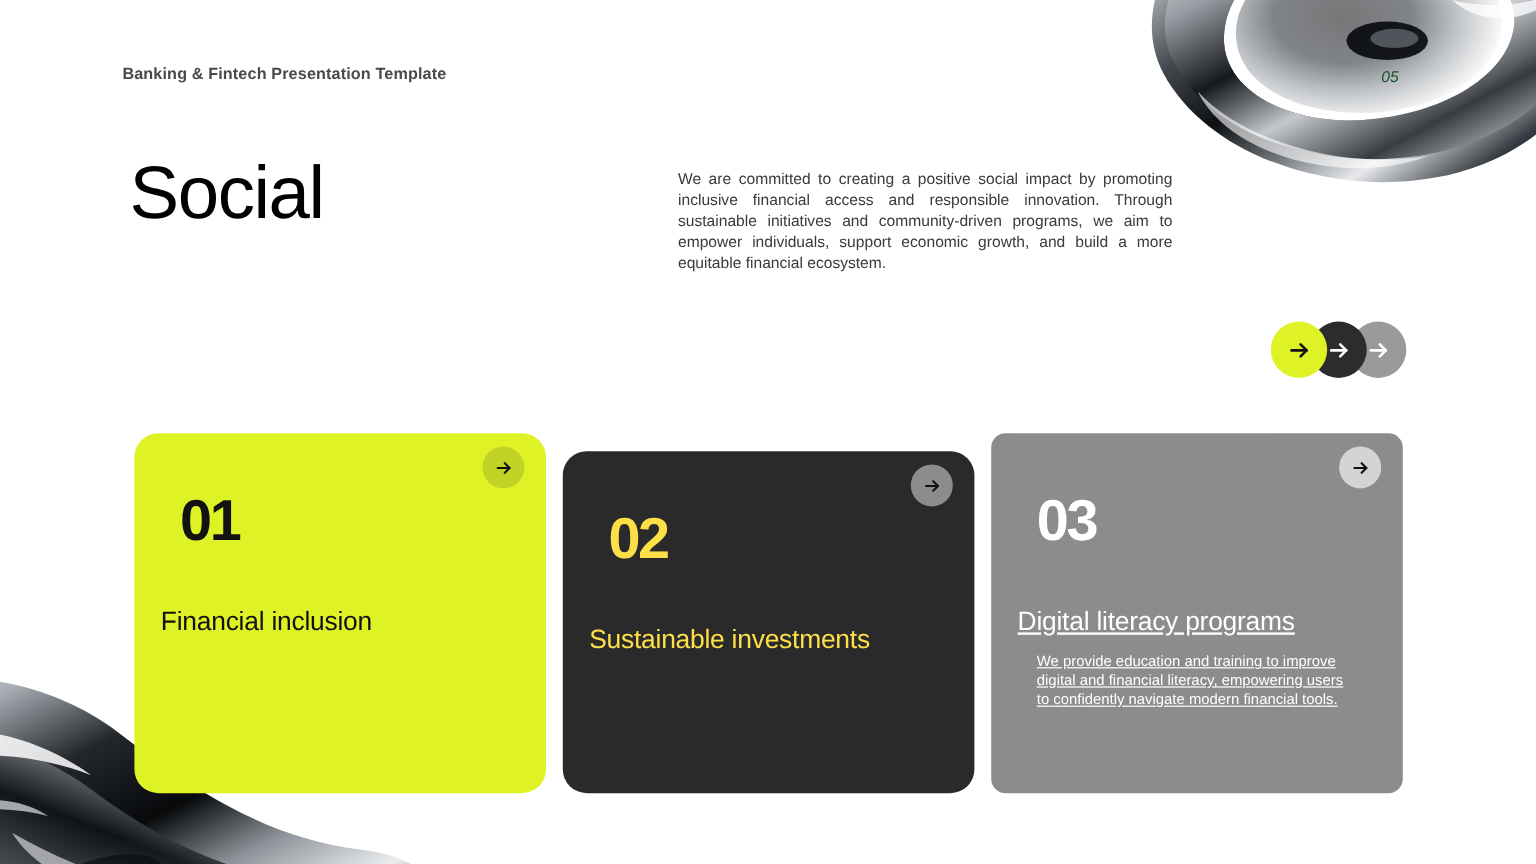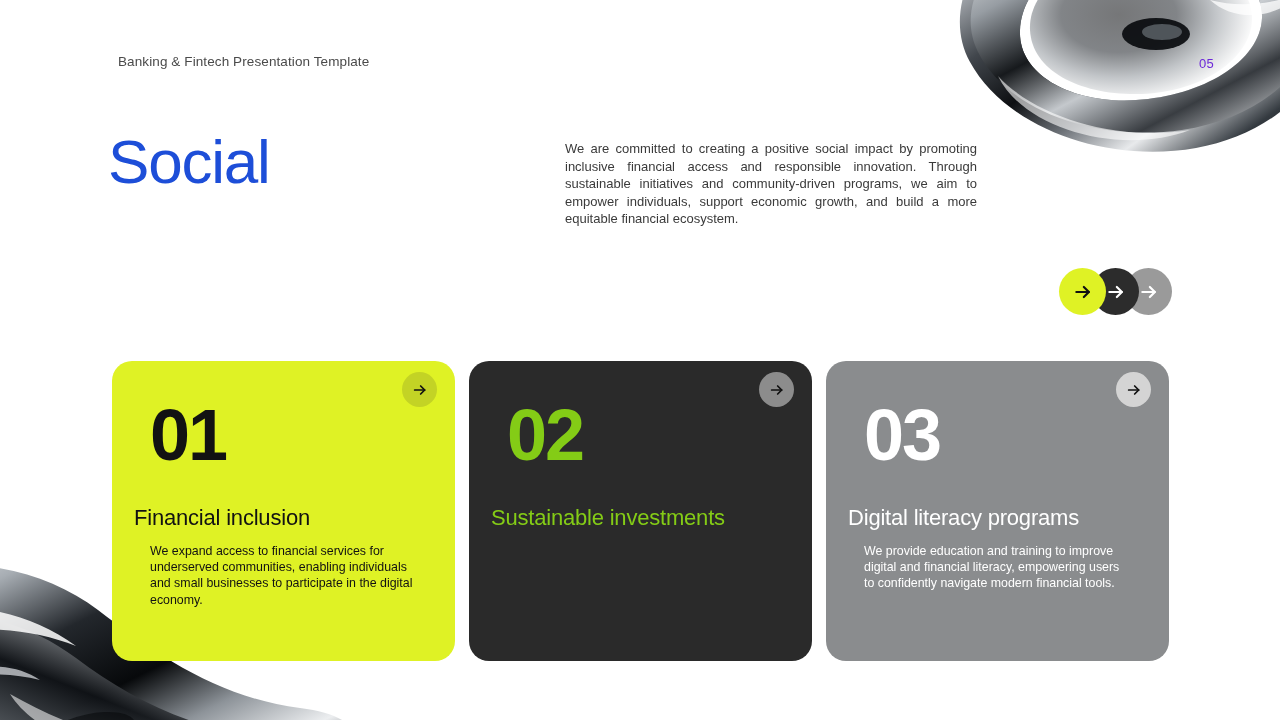--- a/index.html
+++ b/index.html
@@ -16,36 +16,37 @@
     overflow:hidden;
   }
 
   
   .chrome { position:absolute; pointer-events:none; }
   .chrome-tr { top:-120px; right:-60px; width:430px; height:330px; }
   .chrome-bl { left:-110px; bottom:-90px; width:470px; height:330px; }
 
   
   .eyebrow {
-    position:absolute; left:118px; top:54px;
-    font-size:13.5px; font-weight:400; letter-spacing:.1px;
+    position:absolute; left:102px; top:54px;
+    font-size:13.5px; font-weight:700; letter-spacing:.1px;
     color:#4a4a4a;
   }
   .page-num {
-    position:absolute; left:1199px; top:56px;
-    font-size:13px; font-weight:400; color:#6d28d9;
+    position:absolute; left:1151px; top:56px;
+    font-size:13px; font-weight:400; color:#14532d;
     letter-spacing:.2px;
+    font-style:italic;
   }
 
   
   .title {
     position:absolute; left:108px; top:133px;
     font-size:62px; line-height:58px;
     font-weight:300; letter-spacing:-1.2px;
-    color:#1d4ed8;
+    color:#000000;
     width:470px;
   }
   .title .line { display:block; white-space:nowrap; }
 
   
   .intro {
     position:absolute; left:565px; top:140px;
     width:412px;
     font-size:13px; line-height:17.5px;
     color:#3a3a3a;
@@ -75,50 +76,50 @@
     display:flex; gap:14px;
   }
   .card {
     position:relative;
     flex:1 1 0;
     border-radius:20px;
     padding:0;
     overflow:hidden;
   }
   .card-lime { background:#DFF225; color:#121212; }
-  .card-dark { background:#2a2a2a; color:#84cc16; }
-  .card-gray { background:#8A8C8E; color:#ffffff; }
+  .card-dark { background:#2a2a2a; color:#fde047;margin-top:15px; }
+  .card-gray { background:#8A8C8E; color:#ffffff;border-radius:12px; }
 
   .card-arrow {
     position:absolute; right:18px; top:11px;
     width:35px; height:35px; border-radius:50%;
     display:flex; align-items:center; justify-content:center;
   }
   .card-arrow svg { width:16px; height:16px; display:block; }
   .ca-lime { background:#C3D325; }
   .ca-dark { background:#8c8c8c; }
   .ca-gray { background:#d4d4d4; }
 
   .card-num {
     position:absolute; left:38px; top:38px;
-    font-size:72px; line-height:72px;
+    font-size:48px; line-height:72px;
     font-weight:800; letter-spacing:-2px;
   }
   .card-heading {
     position:absolute; left:22px; top:145px;
     font-size:22px; line-height:24px;
     font-weight:400; letter-spacing:-.2px;
   }
   .card-body {
     position:absolute; left:38px; top:182px;
     width:268px;
     font-size:12.4px; line-height:16.2px;
     font-weight:400;
   }
-  .card-gray .card-body, .card-gray .card-heading { color:#ffffff; }
+  .card-gray .card-body, .card-gray .card-heading { color:#ffffff;text-decoration:underline; }
 </style>
 </head>
 <body>
 
 <div class="slide">
 
   <svg class="chrome chrome-tr" viewBox="0 0 430 330" xmlns="http://www.w3.org/2000/svg">
     <defs>
       <linearGradient id="ch1" x1="0" y1="0" x2="1" y2="1">
         <stop offset="0" stop-color="#fbfbfc"></stop>
@@ -230,21 +231,20 @@
 
     <div class="card card-lime">
       <div class="card-arrow ca-lime">
         <svg viewBox="0 0 24 24" fill="none" stroke="#111111" stroke-width="2.6" stroke-linecap="round" stroke-linejoin="round">
           <line x1="4" y1="12" x2="19" y2="12"></line>
             <polyline points="13,6 19,12 13,18"></polyline>
         </svg>
       </div>
       <div class="card-num">01</div>
       <div class="card-heading">Financial inclusion</div>
-      <div class="card-body">We expand access to financial services for underserved communities, enabling individuals and small businesses to participate in the digital economy.</div>
     </div>
 
     <div class="card card-dark">
       <div class="card-arrow ca-dark">
         <svg viewBox="0 0 24 24" fill="none" stroke="#111111" stroke-width="2.6" stroke-linecap="round" stroke-linejoin="round">
           <line x1="4" y1="12" x2="19" y2="12"></line>
             <polyline points="13,6 19,12 13,18"></polyline>
         </svg>
       </div>
       <div class="card-num">02</div>

